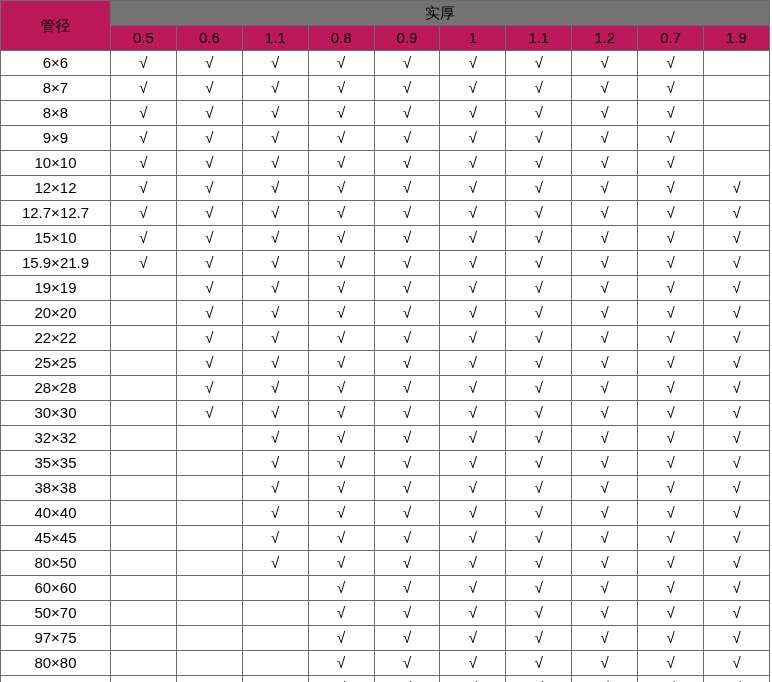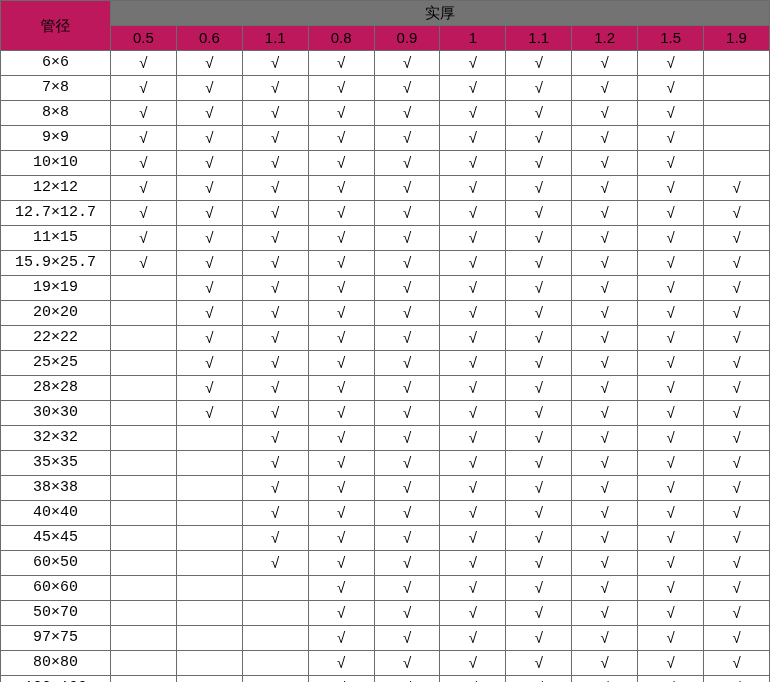--- a/index.html
+++ b/index.html
@@ -40,21 +40,20 @@
     background: #737373;
     font-size: 16px;
   }
   .hdr-val {
     background: #be185d;
     font-size: 15px;
   }
   .row-label {
     font-size: 15px;
     white-space: nowrap;
-    font-family: Liberation Mono, monospace;
   }
   .mark {
     font-size: 15px;
   }
   tbody tr td:first-child {
     text-align: center;
   }
 </style>
 </head>
 <body>
@@ -67,40 +66,40 @@
     </tr>
     <tr id="thickness-row">
         <th class="hdr-val">0.5</th>
         <th class="hdr-val">0.6</th>
         <th class="hdr-val">1.1</th>
         <th class="hdr-val">0.8</th>
         <th class="hdr-val">0.9</th>
         <th class="hdr-val">1</th>
         <th class="hdr-val">1.1</th>
         <th class="hdr-val">1.2</th>
-        <th class="hdr-val">1.5</th>
+        <th class="hdr-val">0.7</th>
         <th class="hdr-val">1.9</th>
       </tr>
   </thead>
   <tbody id="table-body">
       <tr>
         <td class="row-label">6×6</td>
         <td class="mark">√</td>
         <td class="mark">√</td>
         <td class="mark">√</td>
         <td class="mark">√</td>
         <td class="mark">√</td>
         <td class="mark">√</td>
         <td class="mark">√</td>
         <td class="mark">√</td>
         <td class="mark">√</td>
         <td class="mark"></td>
       </tr>
       <tr>
-        <td class="row-label">7×8</td>
+        <td class="row-label">8×7</td>
         <td class="mark">√</td>
         <td class="mark">√</td>
         <td class="mark">√</td>
         <td class="mark">√</td>
         <td class="mark">√</td>
         <td class="mark">√</td>
         <td class="mark">√</td>
         <td class="mark">√</td>
         <td class="mark">√</td>
         <td class="mark"></td>
@@ -164,34 +163,34 @@
         <td class="mark">√</td>
         <td class="mark">√</td>
         <td class="mark">√</td>
         <td class="mark">√</td>
         <td class="mark">√</td>
         <td class="mark">√</td>
         <td class="mark">√</td>
         <td class="mark">√</td>
       </tr>
       <tr>
-        <td class="row-label">11×15</td>
-        <td class="mark">√</td>
-        <td class="mark">√</td>
-        <td class="mark">√</td>
-        <td class="mark">√</td>
-        <td class="mark">√</td>
-        <td class="mark">√</td>
-        <td class="mark">√</td>
-        <td class="mark">√</td>
-        <td class="mark">√</td>
-        <td class="mark">√</td>
-      </tr>
-      <tr>
-        <td class="row-label">15.9×25.7</td>
+        <td class="row-label">15×10</td>
+        <td class="mark">√</td>
+        <td class="mark">√</td>
+        <td class="mark">√</td>
+        <td class="mark">√</td>
+        <td class="mark">√</td>
+        <td class="mark">√</td>
+        <td class="mark">√</td>
+        <td class="mark">√</td>
+        <td class="mark">√</td>
+        <td class="mark">√</td>
+      </tr>
+      <tr>
+        <td class="row-label">15.9×21.9</td>
         <td class="mark">√</td>
         <td class="mark">√</td>
         <td class="mark">√</td>
         <td class="mark">√</td>
         <td class="mark">√</td>
         <td class="mark">√</td>
         <td class="mark">√</td>
         <td class="mark">√</td>
         <td class="mark">√</td>
         <td class="mark">√</td>
@@ -333,21 +332,21 @@
         <td class="mark">√</td>
         <td class="mark">√</td>
         <td class="mark">√</td>
         <td class="mark">√</td>
         <td class="mark">√</td>
         <td class="mark">√</td>
         <td class="mark">√</td>
         <td class="mark">√</td>
       </tr>
       <tr>
-        <td class="row-label">60×50</td>
+        <td class="row-label">80×50</td>
         <td class="mark"></td>
         <td class="mark"></td>
         <td class="mark">√</td>
         <td class="mark">√</td>
         <td class="mark">√</td>
         <td class="mark">√</td>
         <td class="mark">√</td>
         <td class="mark">√</td>
         <td class="mark">√</td>
         <td class="mark">√</td>

